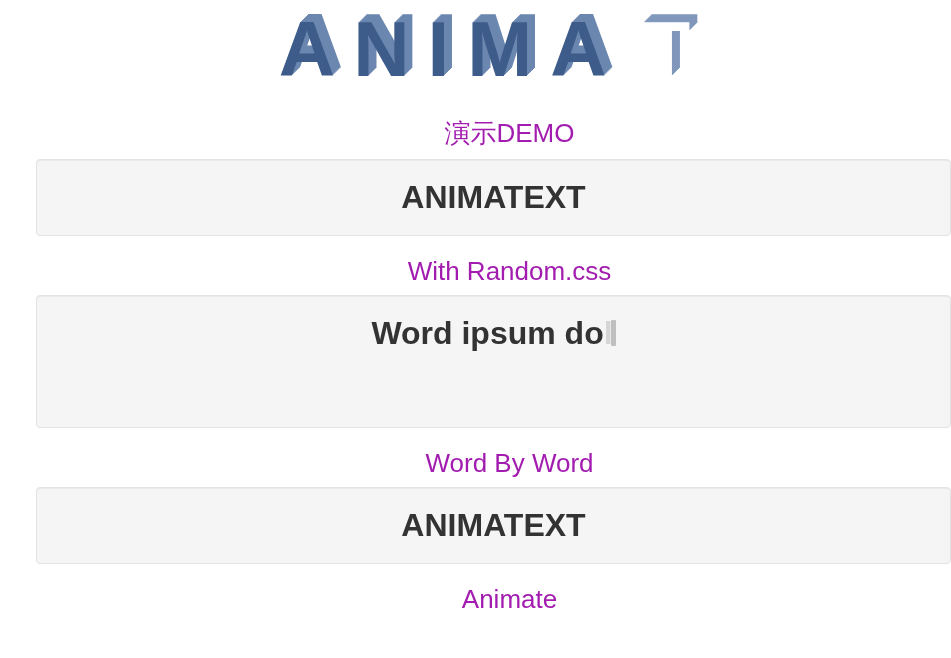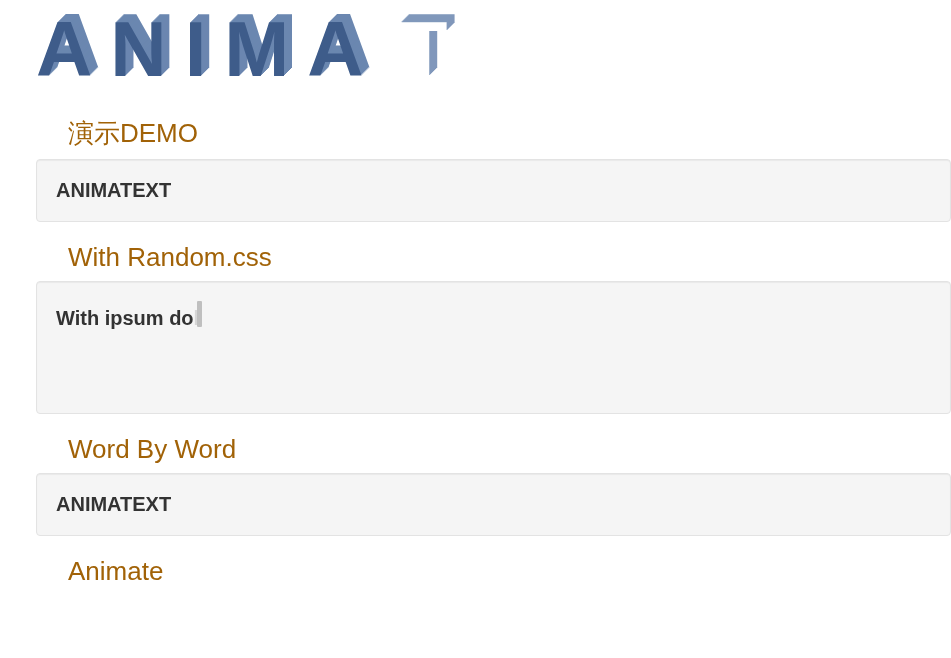--- a/index.html
+++ b/index.html
@@ -1,15 +1,15 @@
 <!DOCTYPE html>
 <html><head>
   <meta charset="utf-8">
   <style>
-    * { box-sizing: border-box; margin: 0; padding: 0; }
+    * { box-sizing: border-box; margin: 0; padding: 0; text-align: center; }
     body { font-family: "Helvetica Neue", Helvetica, Arial, sans-serif; color: #333; background: #fff; padding: 0 0 0 36px; }
 
     
     .hero { margin-top: 10px; height: 90px; position: relative; }
     .hero-letter {
       display: inline-block;
       font-family: Arial, sans-serif;
       font-weight: 900;
       font-size: 78px;
       line-height: 1;
@@ -36,41 +36,41 @@
         5px -5px 0 #6b87b0,
         6px -6px 0 #6b87b0,
         7px -7px 0 #6b87b0,
         8px -8px 0 #6b87b0;
       opacity: 0.85;
     }
 
     .section-label {
       font-family: "Microsoft YaHei", "Helvetica Neue", Arial, sans-serif;
       font-size: 26px;
-      color: #a16207;
+      color: #a21caf;
       margin-top: 16px;
       margin-bottom: 8px;
       font-weight: 400;
       margin-left: 32px;
     }
 
     .well {
       background: #f5f5f5;
       border: 1px solid #e3e3e3;
       border-radius: 4px;
       padding: 19px 19px;
       margin-bottom: 20px;
       min-height: 63px;
       box-shadow: inset 0 1px 1px rgba(0,0,0,0.05);
     }
     .well.tall { min-height: 133px; }
 
     .demo-text {
       font-family: Arial, Helvetica, sans-serif;
-      font-size: 20px;
+      font-size: 32px;
       font-weight: 700;
       color: #333;
       letter-spacing: 0px;
     }
 
     .typing-caret {
       display: inline-block;
       width: 5px;
       height: 26px;
       background: #bfbfbf;
@@ -87,21 +87,21 @@
   <span class="hero-letter">A</span><span class="hero-letter">N</span><span class="hero-letter">I</span><span class="hero-letter">M</span><span class="hero-letter">A</span><span style="display:inline-block;width:18px"></span><span class="hero-letter partial">T</span>
 </div>
 
 <div class="section-label">演示DEMO</div>
 <div class="well">
   <span class="demo-text">ANIMATEXT</span>
 </div>
 
 <div class="section-label">With Random.css</div>
 <div class="well tall">
-  <span class="demo-text">With ipsum do</span><span class="demo-text faded-char">l</span><span class="typing-caret"></span>
+  <span class="demo-text">Word ipsum do</span><span class="demo-text faded-char">l</span><span class="typing-caret"></span>
 </div>
 
 <div class="section-label">Word By Word</div>
 <div class="well">
   <span class="demo-text">ANIMATEXT</span>
 </div>
 
 <div class="section-label">Animate</div>
 
 </body></html>

